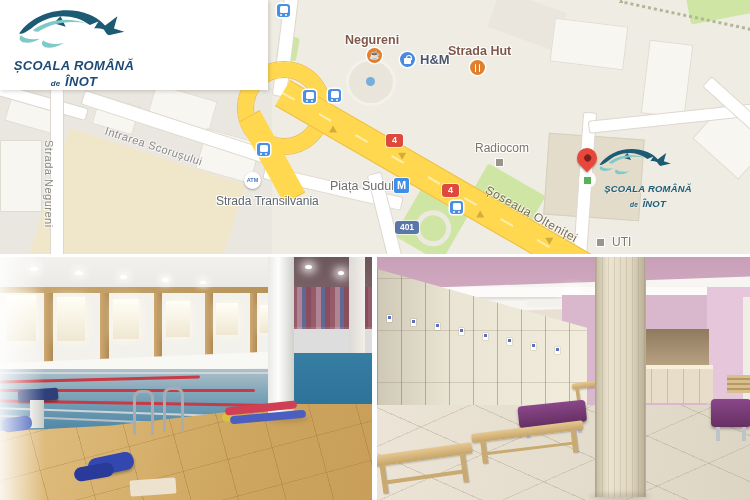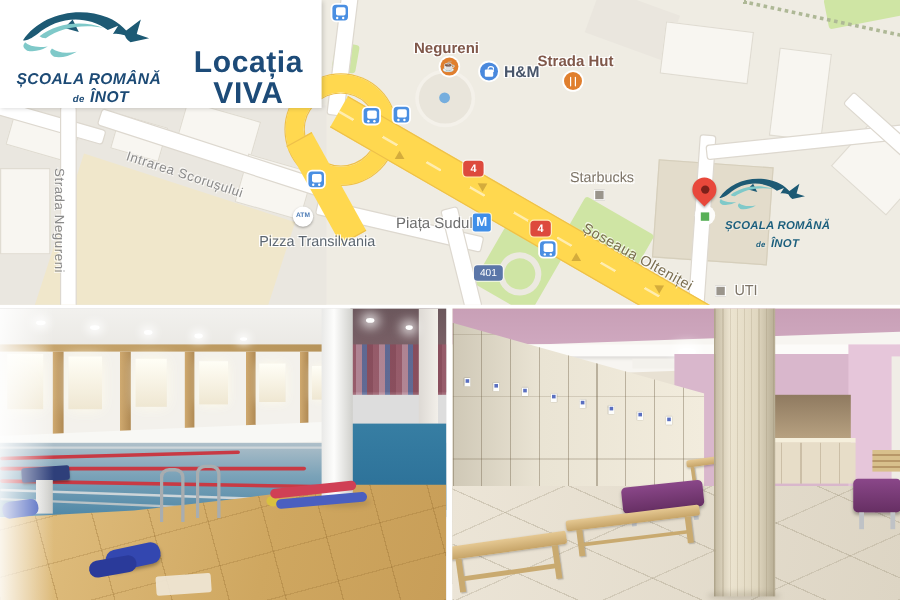--- a/index.html
+++ b/index.html
@@ -16,21 +16,21 @@
   .maplabel{color:#7d7467;font-size:12px;white-space:nowrap;
             text-shadow:1px 1px 0 rgba(255,255,255,.9),-1px -1px 0 rgba(255,255,255,.9),1px -1px 0 rgba(255,255,255,.9),-1px 1px 0 rgba(255,255,255,.9);}
   .street{color:#8a8a8a;font-size:11px;white-space:nowrap;letter-spacing:.5px;
           text-shadow:1px 1px 0 rgba(255,255,255,.75),-1px -1px 0 rgba(255,255,255,.75);}
   .poi-brown{color:#80584a;font-weight:bold;font-size:12.5px;}
   .poi-slate{color:#49566b;font-weight:bold;font-size:13px;}
   .poi-gray{color:#6e6e6e;font-size:12.5px;}
   .sq-gray{width:7px;height:7px;background:#9a958c;border:1px solid #fff;}
   .badge4{width:17px;height:13px;background:#dd4a3d;border-radius:3px;color:#fff;font-size:9px;font-weight:bold;
           text-align:center;line-height:13px;box-shadow:0 0 0 1px rgba(255,255,255,.6);}
-  .badge401{width:24px;height:13px;background:#5b76a8;border-radius:3px;color:#fff;font-size:8.5px;font-weight:normal;
+  .badge401{width:24px;height:13px;background:#5b76a8;border-radius:3px;color:#fff;font-size:8.5px;font-weight:bold;
           text-align:center;line-height:13px;box-shadow:0 0 0 1px rgba(255,255,255,.6);}
   .busicon{width:13px;height:13px;background:#4a8fe2;border-radius:3px;box-shadow:0 0 0 1.5px #fff;}
   .busicon::before{content:"";position:absolute;left:2.5px;top:2px;width:8px;height:6.5px;background:#fff;border-radius:1.5px;}
   .busicon::after{content:"";position:absolute;left:3px;top:9.5px;width:2px;height:2px;background:#fff;border-radius:50%;box-shadow:5px 0 #fff;}
   .metroicon{width:15px;height:15px;background:#3f8ee8;border-radius:2px;color:#fff;font-weight:bold;font-size:11px;
              text-align:center;line-height:15px;box-shadow:0 0 0 1px rgba(255,255,255,.7);}
   .atmicon{width:17px;height:17px;background:#fff;border-radius:50%;color:#4a7ab5;font-weight:bold;font-size:5.5px;
            text-align:center;line-height:17px;box-shadow:0 1px 2px rgba(0,0,0,.3);}
   .m-orange{width:15px;height:15px;border-radius:50%;background:#e07f2e;box-shadow:0 0 0 1.5px #fff;}
   .m-orange .cup{color:#fff;font-size:9px;line-height:15px;display:block;text-align:center;}
@@ -157,25 +157,25 @@
         <span class="bag"></span>
       </div>
     <div class="abs maplabel poi-slate" style="left:420px;top:52px;">H&amp;M</div>
 
     <div class="abs maplabel poi-brown" style="left:448px;top:44px;">Strada Hut</div>
     <div class="abs m-orange" style="left:470px;top:60px;">
         <span class="fk1"></span>
         <span class="fk2"></span>
       </div>
 
-    <div class="abs maplabel" style="left:475px;top:141px;">Starbucks</div>
+    <div class="abs maplabel" style="left:475px;top:141px;">Radiocom</div>
     <div class="abs sq-gray" style="left:495px;top:158px;"></div>
 
     <div class="abs atmicon" style="left:244px;top:172px;">ATM</div>
-    <div class="abs maplabel" style="left:216px;top:194px;color:#5c6670;">Pizza Transilvania</div>
+    <div class="abs maplabel" style="left:216px;top:194px;color:#5c6670;">Strada Transilvania</div>
 
     <div class="abs maplabel poi-gray" style="left:330px;top:179px;">Piața Sudului</div>
     <div class="abs metroicon" style="left:394px;top:178px;">M</div>
 
     <div class="abs sq-gray" style="left:596px;top:238px;"></div>
     <div class="abs maplabel" style="left:612px;top:235px;">UTI</div>
 
     <div class="abs" style="left:579px;top:171px;width:17px;height:17px;border-radius:50%;background:rgba(255,255,255,.9);"></div>
     <div class="abs" style="left:584px;top:177px;width:7px;height:7px;background:#58b058;"></div>
     <div class="abs pin" style="left:577px;top:148px;"></div>
@@ -183,23 +183,21 @@
         <use href="#dolphin"></use>
       </svg>
     <div class="abs maplogo-name" style="left:594px;top:183px;width:108px;text-align:center;">ȘCOALA ROMÂNĂ</div>
     <div class="abs" style="left:594px;top:193px;width:108px;text-align:center;"><span class="maplogo-name" style="font-size:6.5px;">de</span> <span class="maplogo-name">ÎNOT</span></div>
 
     <div id="card">
       <svg class="abs" style="left:14px;top:4px;" width="112" height="54" viewBox="0 0 130 62">
           <use href="#dolphin"></use>
         </svg>
       <div class="abs schoolname" style="left:0;top:58px;width:148px;text-align:center;font-size:13px;">ȘCOALA ROMÂNĂ</div>
-      <div class="abs" style="left:0;top:72px;width:148px;text-align:center;padding-left:10px;"><span class="schoolname" style="font-size:8px;">de</span> <span class="schoolname" style="font-size:13px;">ÎNOT</span></div>
-      <div class="abs loctxt" style="left:148px;top:38px;width:118px;text-align:center;">Locația</div>
-      <div class="abs loctxt" style="left:148px;top:64px;width:118px;text-align:center;">VIVA</div>
+      <div class="abs" style="left:0;top:72px;width:148px;text-align:center;"><span class="schoolname" style="font-size:8px;">de</span> <span class="schoolname" style="font-size:13px;">ÎNOT</span></div>
     </div>
   </div>
 
   <div class="photo" style="left:0;width:372px;">
     <div class="abs" style="left:0;top:0;width:372px;height:50px;background:linear-gradient(#f2f1ee,#e6e4df);"></div>
     <div class="abs" style="left:292px;top:0;width:80px;height:70px;background:linear-gradient(#6b575c,#8a6a72);"></div>
     <div class="abs" style="left:292px;top:30px;width:80px;height:42px;opacity:.85;background:repeating-linear-gradient(90deg,#9a5a6a 0 5px,#b88a9a 5px 10px,#5a6a9a 10px 14px,#8a4a5a 14px 19px);"></div>
     <div class="abs" style="left:349px;top:0;width:16px;height:96px;background:linear-gradient(90deg,#ddd9d4,#f2efe9);"></div>
 
     <div class="abs" style="left:0;top:30px;width:292px;height:8px;background:linear-gradient(90deg,#caa870,#b59258);"></div>

